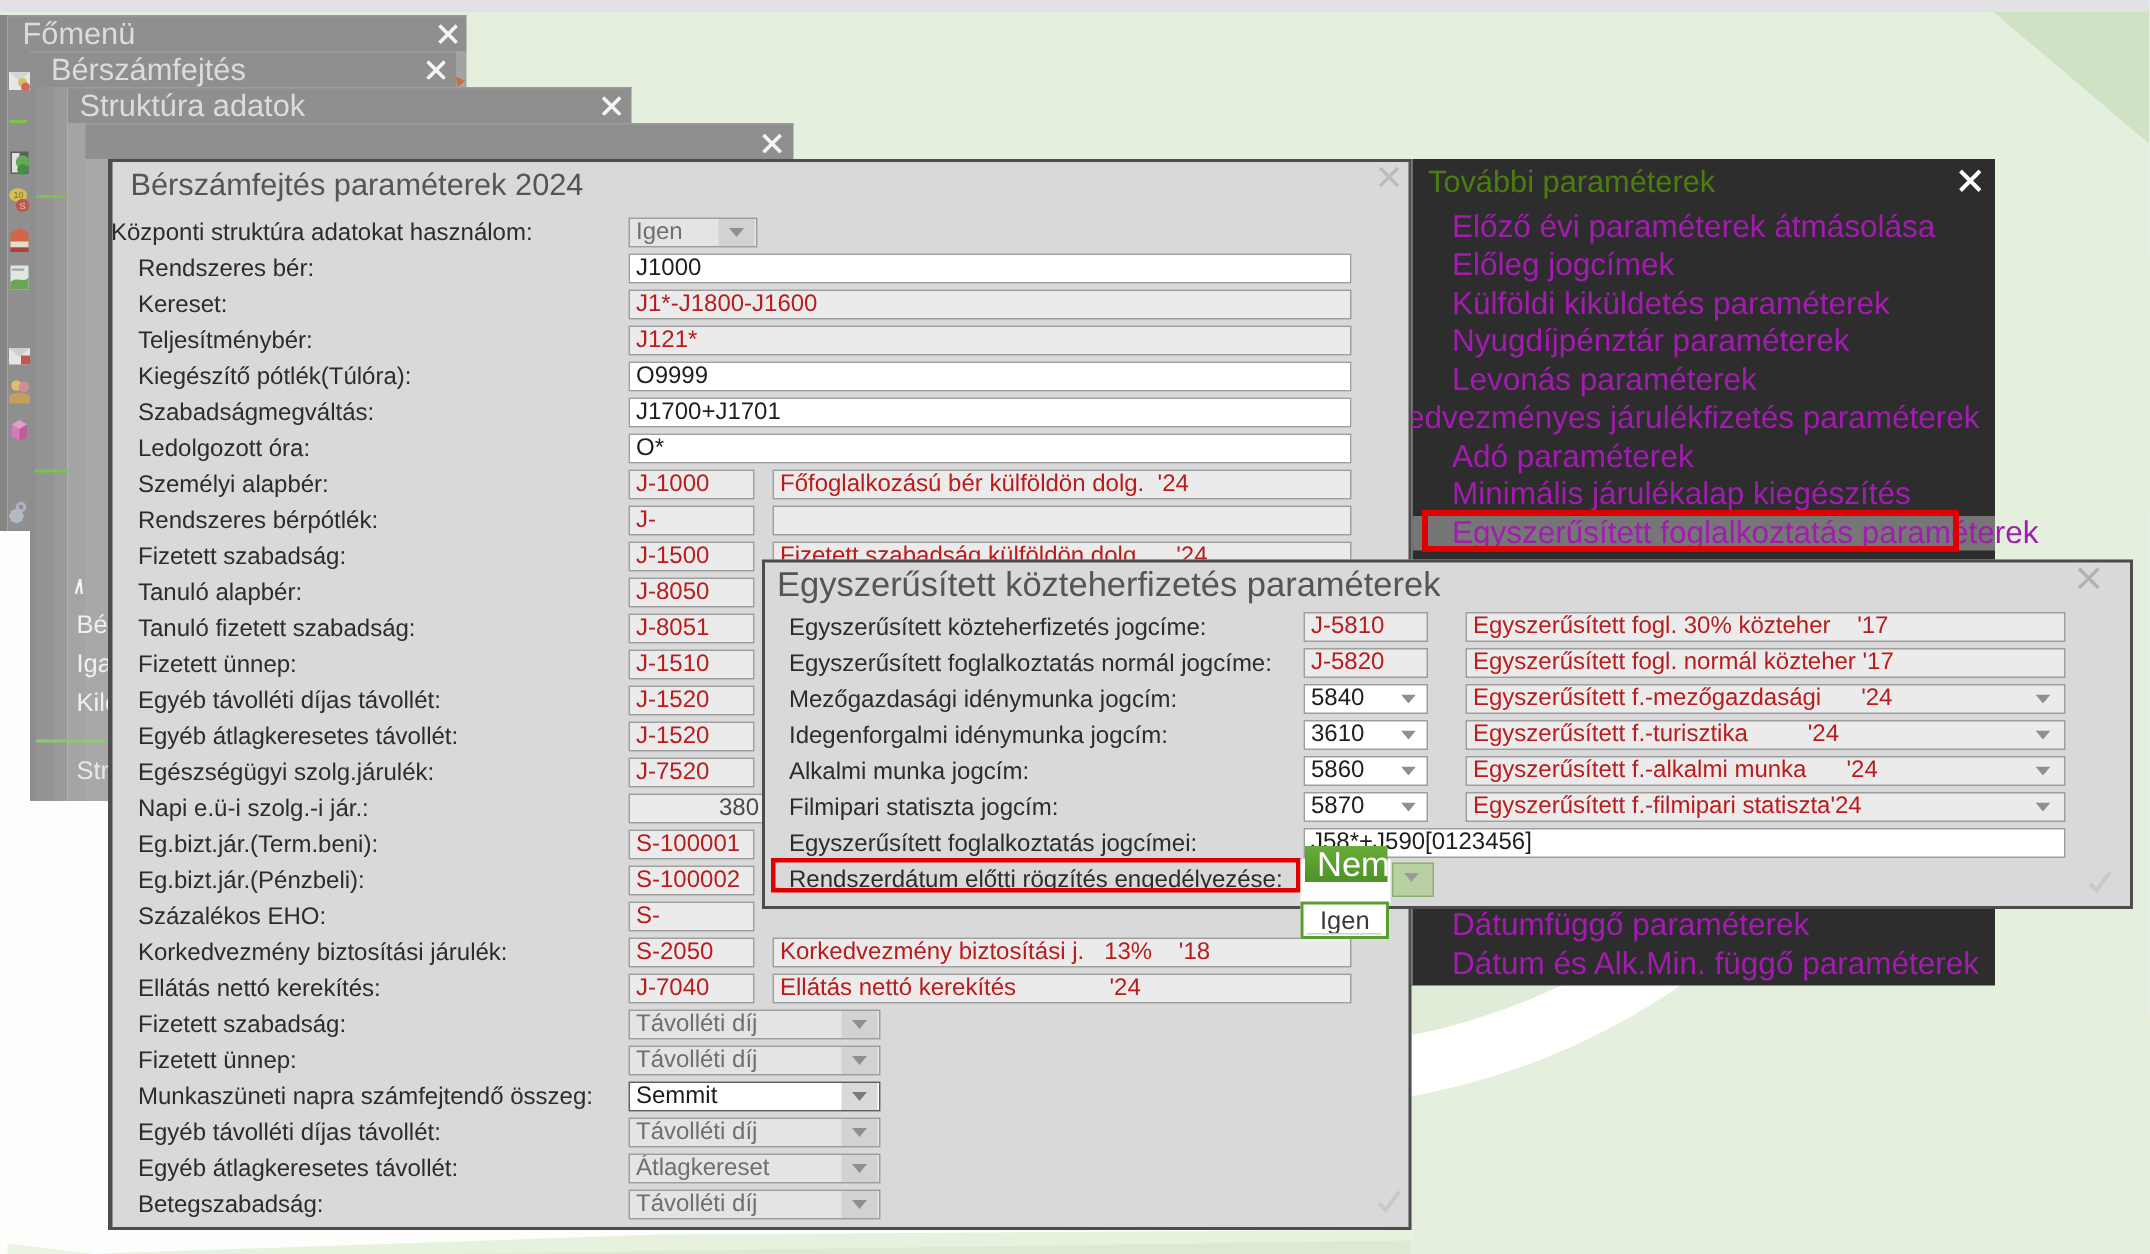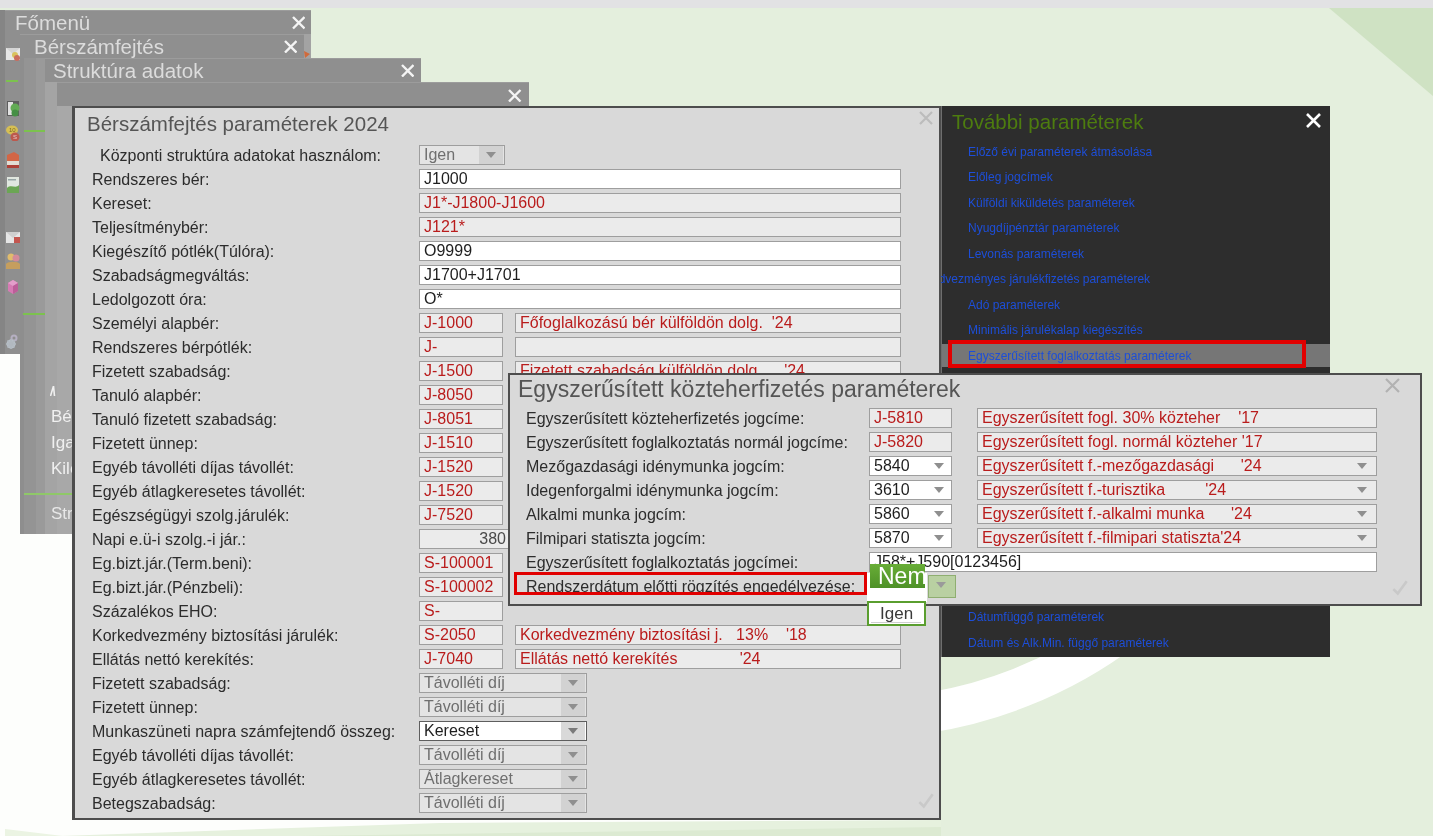--- a/index.html
+++ b/index.html
@@ -4,21 +4,21 @@
 #page{position:relative;width:1433px;height:836px;overflow:hidden;background:#e4efdd;
  font-family:"Liberation Sans",sans-serif}
 .abs{position:absolute}
 .tb{position:absolute;height:24px;background:#8f8f8f;border-top:1px solid #9c9c9c}
 .tbt{position:absolute;color:#dcdcdc;font-size:20.5px;line-height:25px;white-space:pre}
 .lbl{position:absolute;font-size:16px;color:#2c2c2c;white-space:pre;line-height:18px}
 .fld{position:absolute;height:18px;line-height:18.5px;font-size:16px;white-space:pre;
  border:1px solid #9e9e9e;padding:0 0 0 4px;overflow:hidden}
 .fw{background:#fff;color:#1e1e1e}
 .fd{background:#ebebeb;color:#b91c1c}
-.mi{position:absolute;color:#1d4ed8;font-size:12px;white-space:pre;line-height:18px}
+.mi{position:absolute;color:#a21caf;font-size:21px;white-space:pre;line-height:18px}
 .wmt{position:absolute;color:#f0f0f0;font-size:17px;white-space:pre}
 .ttl{position:absolute;color:#555;font-size:20.5px;white-space:pre}
 </style></head><body>
 <div id="page">
 <svg class="abs" style="left:930px;top:645px" width="410" height="191" viewBox="930 645 410 191">
       <circle cx="860" cy="280" r="418" fill="#e0ecd7"></circle>
       <circle cx="860" cy="280" r="438" fill="none" stroke="#ffffff" stroke-width="40"></circle>
     </svg>
 <svg class="abs" style="left:1320px;top:0" width="113" height="100" viewBox="1320 0 113 100">
       <polygon points="1329,8 1433,8 1433,96" fill="#cfe2c3"></polygon>
@@ -141,21 +141,21 @@
 <div class="mi" style="left:968px;top:607.5px">Dátumfüggő paraméterek</div>
 <div class="mi" style="left:968px;top:634px">Dátum és Alk.Min. függő paraméterek</div>
 <div class="abs" style="left:72px;top:106px;width:864px;height:710px;background:#d9d9d9;border:2px solid #4d4d4d;border-left-width:3px"></div>
 <div class="ttl" style="left:87px;top:112px">Bérszámfejtés paraméterek 2024</div>
 <svg class="abs" style="left:919.0px;top:111.0px" width="14" height="14" viewBox="0 0 14 14">
       <path d="M1 1 L13 13 M13 1 L1 13" stroke="#bcbcbc" stroke-width="2.2" fill="none"></path>
     </svg>
 <svg class="abs" style="left:916.0px;top:791.0px" width="20" height="20" viewBox="0 0 18 18">
       <path d="M3 10 L7 14 L15 3" stroke="#c9c9c9" stroke-width="2.4" fill="none"></path>
     </svg>
-<div class="lbl" style="left:100px;top:146.5px">Központi struktúra adatokat használom:</div>
+<div class="lbl" style="left:74px;top:146.5px">Központi struktúra adatokat használom:</div>
 <div class="fld fd" style="left:419px;top:145px;width:80px;background:#e4e4e4;color:#6f6f6f">Igen</div>
     <div class="abs" style="left:479px;top:146px;width:24px;height:18px;background:#d2d2d2"></div>
     <svg class="abs" style="left:486.0px;top:152.0px" width="10" height="6" viewBox="0 0 10 6">
       <path d="M0 0 L10 0 L5 6 Z" fill="#8f8f8f"></path>
     </svg>
 <div class="lbl" style="left:92px;top:170.5px">Rendszeres bér:</div>
 <div class="fld fw" style="left:419px;top:169px;width:476px">J1000</div>
 <div class="lbl" style="left:92px;top:194.5px">Kereset:</div>
 <div class="fld fd" style="left:419px;top:193px;width:476px">J1*-J1800-J1600</div>
 <div class="lbl" style="left:92px;top:218.5px">Teljesítménybér:</div>
@@ -207,21 +207,21 @@
     <svg class="abs" style="left:568.0px;top:680.0px" width="10" height="6" viewBox="0 0 10 6">
       <path d="M0 0 L10 0 L5 6 Z" fill="#8f8f8f"></path>
     </svg>
 <div class="lbl" style="left:92px;top:698.5px">Fizetett ünnep:</div>
 <div class="fld fd" style="left:419px;top:697px;width:162px;background:#e4e4e4;color:#6f6f6f">Távolléti díj</div>
     <div class="abs" style="left:561px;top:698px;width:24px;height:18px;background:#d2d2d2"></div>
     <svg class="abs" style="left:568.0px;top:704.0px" width="10" height="6" viewBox="0 0 10 6">
       <path d="M0 0 L10 0 L5 6 Z" fill="#8f8f8f"></path>
     </svg>
 <div class="lbl" style="left:92px;top:722.5px">Munkaszüneti napra számfejtendő összeg:</div>
-<div class="fld fw" style="left:419px;top:721px;width:162px;border-color:#5e5e5e">Kereset</div>
+<div class="fld fw" style="left:419px;top:721px;width:162px;border-color:#5e5e5e">Semmit</div>
     <div class="abs" style="left:561px;top:722px;width:24px;height:18px;background:#d9d9d9"></div>
     <svg class="abs" style="left:568.0px;top:728.0px" width="10" height="6" viewBox="0 0 10 6">
       <path d="M0 0 L10 0 L5 6 Z" fill="#7a7a7a"></path>
     </svg>
 <div class="lbl" style="left:92px;top:746.5px">Egyéb távolléti díjas távollét:</div>
 <div class="fld fd" style="left:419px;top:745px;width:162px;background:#e4e4e4;color:#6f6f6f">Távolléti díj</div>
     <div class="abs" style="left:561px;top:746px;width:24px;height:18px;background:#d2d2d2"></div>
     <svg class="abs" style="left:568.0px;top:752.0px" width="10" height="6" viewBox="0 0 10 6">
       <path d="M0 0 L10 0 L5 6 Z" fill="#8f8f8f"></path>
     </svg>

